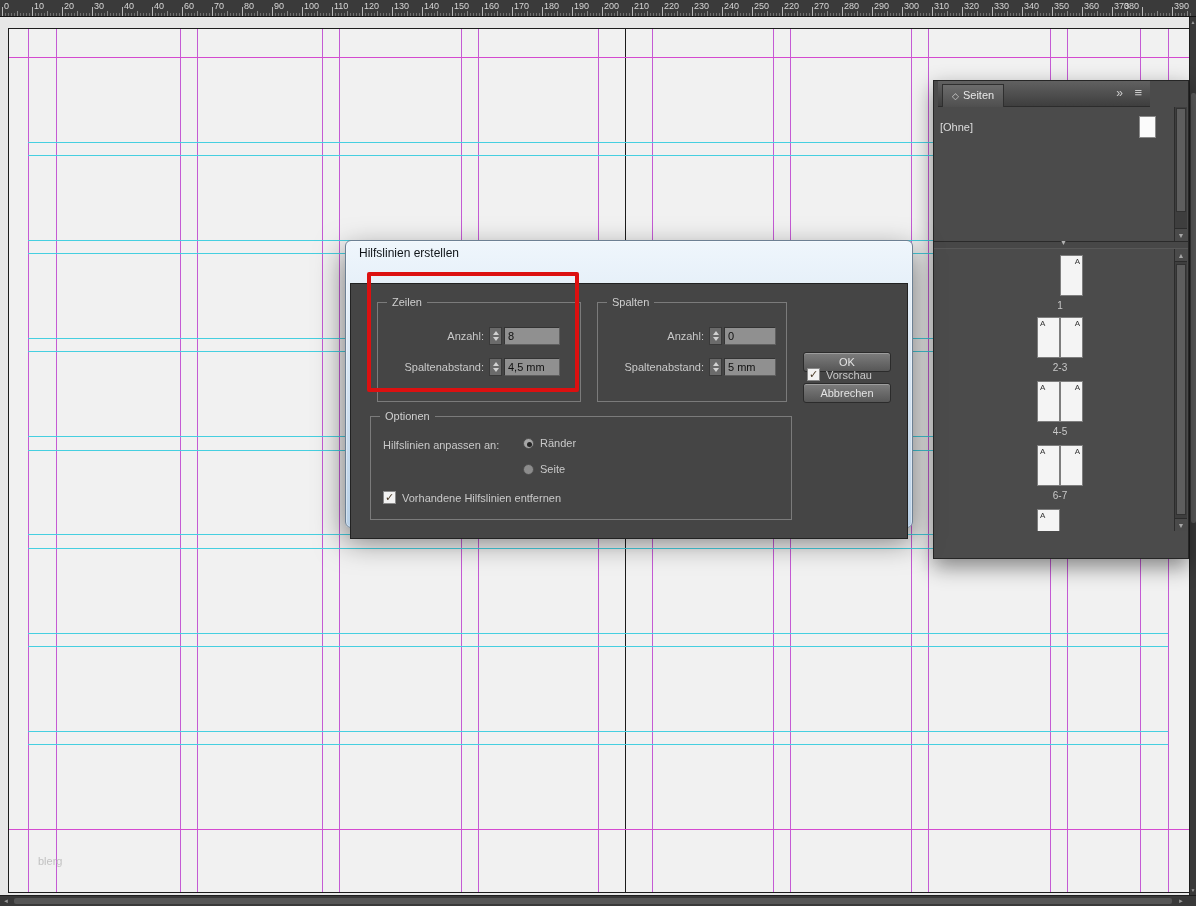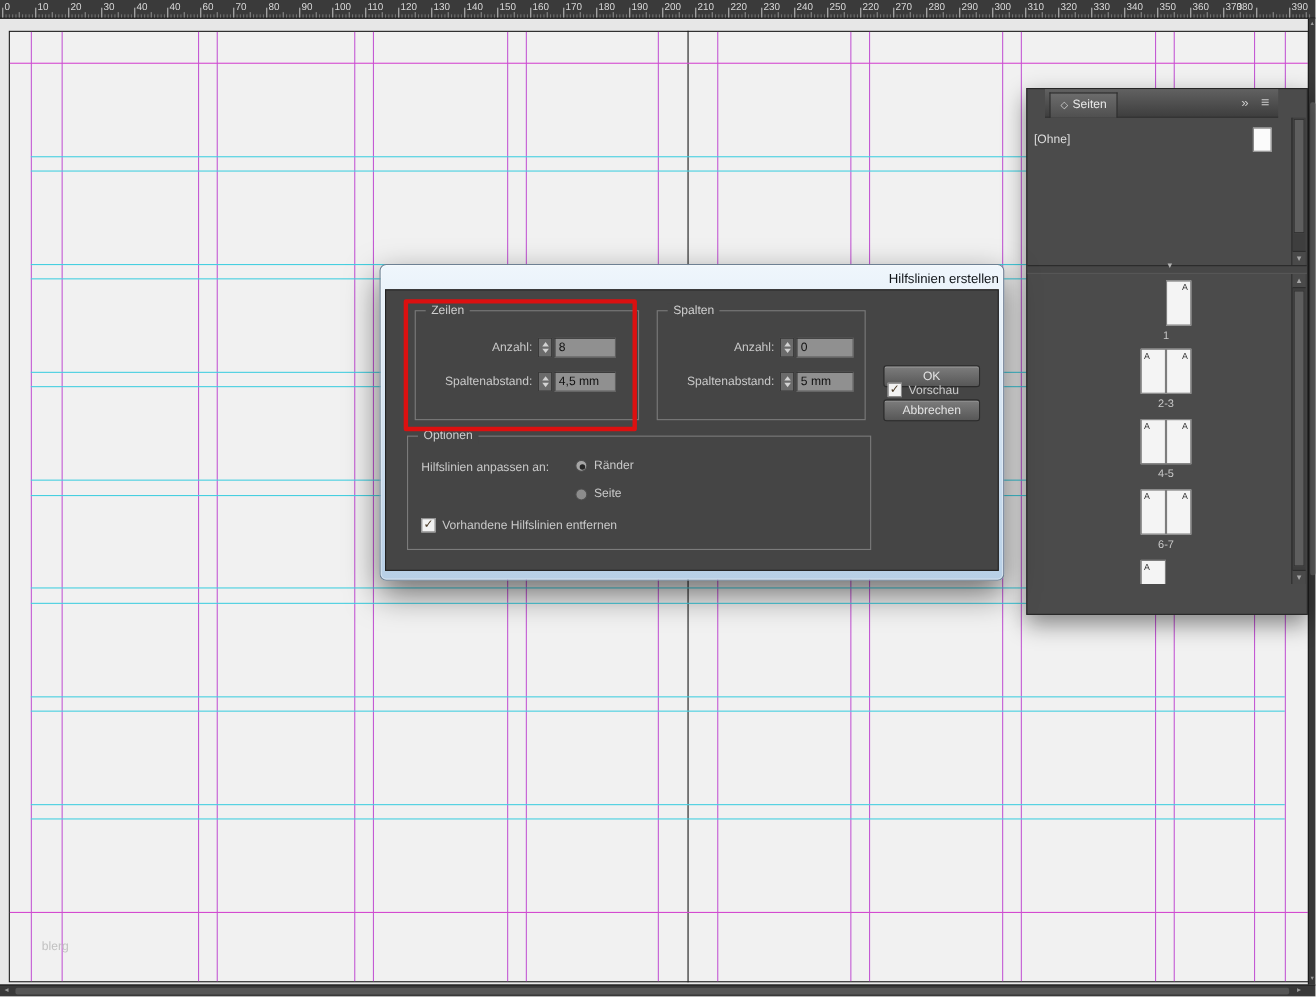--- a/index.html
+++ b/index.html
@@ -21,21 +21,21 @@
   .spine { position:absolute; left:625px; top:11px; width:1px; height:865px; background:#1c1c1c; }
   .guide-v { position:absolute; top:12px; height:863px; width:1px; display:block; }
   .guide-h { position:absolute; left:28px; width:1140px; height:1px; display:block; }
   .guide-m { position:absolute; left:9px; width:1180px; height:1px; display:block; }
   .watermark { position:absolute; left:38px; top:838px; font-size:11px; color:#c2c2c2; }
 
   
   .dialog { position:absolute; left:345px; top:240px; width:568px; height:288px; border-radius:6px;
             background:linear-gradient(#eff6fc, #b7cfe6); border:1px solid #6d8093; padding:0 4px 4px;
             box-shadow:inset 0 0 0 1px rgba(255,255,255,.4), 0 12px 30px rgba(0,0,0,.55); z-index:100; }
-  .dialog-title { height:22px; line-height:25px; padding-left:9px; font-size:12px; color:#101418;text-align:right; }
+  .dialog-title { height:42px; line-height:25px; padding-left:9px; font-size:12px; color:#101418; }
   .dialog-body { position:relative; width:558px; height:256px; background:#454545; border:1px solid #222; }
   .group { position:absolute; border:1px solid #7b7b7b; }
   .group-label { position:absolute; top:-7px; left:9px; background:#454545; padding:0 5px; font-size:11px; color:#cfcfcf; line-height:13px; }
   .field-row { position:absolute; display:flex; align-items:center; height:18px; font-size:11px; color:#c9c9c9; }
   .flabel { display:inline-block; width:98px; text-align:right; margin-right:5px; }
   .spin { width:13px; height:18px; background:#6b6b6b; border:1px solid #393939; display:inline-flex; flex-direction:column; align-items:center; justify-content:center; gap:2px; }
   .tri-up { width:0; height:0; border-left:3px solid transparent; border-right:3px solid transparent; border-bottom:4px solid #d2d2d2; display:block; }
   .tri-down { width:0; height:0; border-left:3px solid transparent; border-right:3px solid transparent; border-top:4px solid #d2d2d2; display:block; }
   .tfield { width:56px; height:18px; background:#909090; border:1px solid #333; border-bottom-color:#5f5f5f; border-right-color:#5f5f5f;
             font-size:11px; color:#111; padding:0 3px; margin-left:2px; font-family:inherit; outline:none; }
@@ -47,21 +47,21 @@
   .radio { width:11px; height:11px; border-radius:50%; background:#a6a6a6; border:1px solid #4d4d4d; display:inline-block; position:relative; flex:none; }
   .radio.off { background:#8c8c8c; }
   .radio .dot { position:absolute; left:3px; top:3px; width:5px; height:5px; border-radius:50%; background:#252525; display:block; }
   .dlg-text { font-size:11px; color:#c9c9c9; }
   .inline-opt { position:absolute; display:flex; align-items:center; gap:6px; }
   .annotation { position:absolute; left:21px; top:31px; width:212px; height:120px; border:4px solid #dc1010; border-radius:2px; pointer-events:none; z-index:10; }
 
   
   .panel { position:absolute; left:933px; top:80px; width:256px; height:479px; background:#4b4b4b; border:1px solid #262626;
            box-shadow:0 8px 20px rgba(0,0,0,.45); z-index:50; font-size:11px; }
-  .panel-header { position:absolute; left:16px; top:0; width:212px; height:26px; background:linear-gradient(#616161,#3e3e3e); border-bottom:1px solid #2c2c2c;text-align:center; }
+  .panel-header { position:absolute; left:4px; top:0; width:212px; height:26px; background:linear-gradient(#616161,#3e3e3e); border-bottom:1px solid #2c2c2c;text-align:center; }
   .panel-tab { position:absolute; left:4px; top:3px; height:23px; padding:0 9px; background:linear-gradient(#6c6c6c,#4f4f4f);
                border:1px solid #2f2f2f; border-bottom:none; color:#e8e8e8; line-height:21px; }
   .tab-diamond { color:#cfcfcf; margin-right:4px; font-size:9px; }
   .panel-collapse { position:absolute; right:27px; top:5px; color:#cccccc; font-size:12px; }
   .panel-menu { position:absolute; right:8px; top:4px; color:#cccccc; font-size:13px; }
   .master-list { position:absolute; left:0; top:26px; width:254px; height:134px; }
   .master-row { position:absolute; left:0; width:239px; height:28px; }
   .master-name { position:absolute; left:6px; top:8px; color:#dddddd; }
   .master-name.blue { color:#a3c3e8; font-weight:bold; }
   .m-icon-single { position:absolute; right:17px; top:3px; width:17px; height:22px; background:#fbfbfb; border:1px solid #8a8a8a; }

